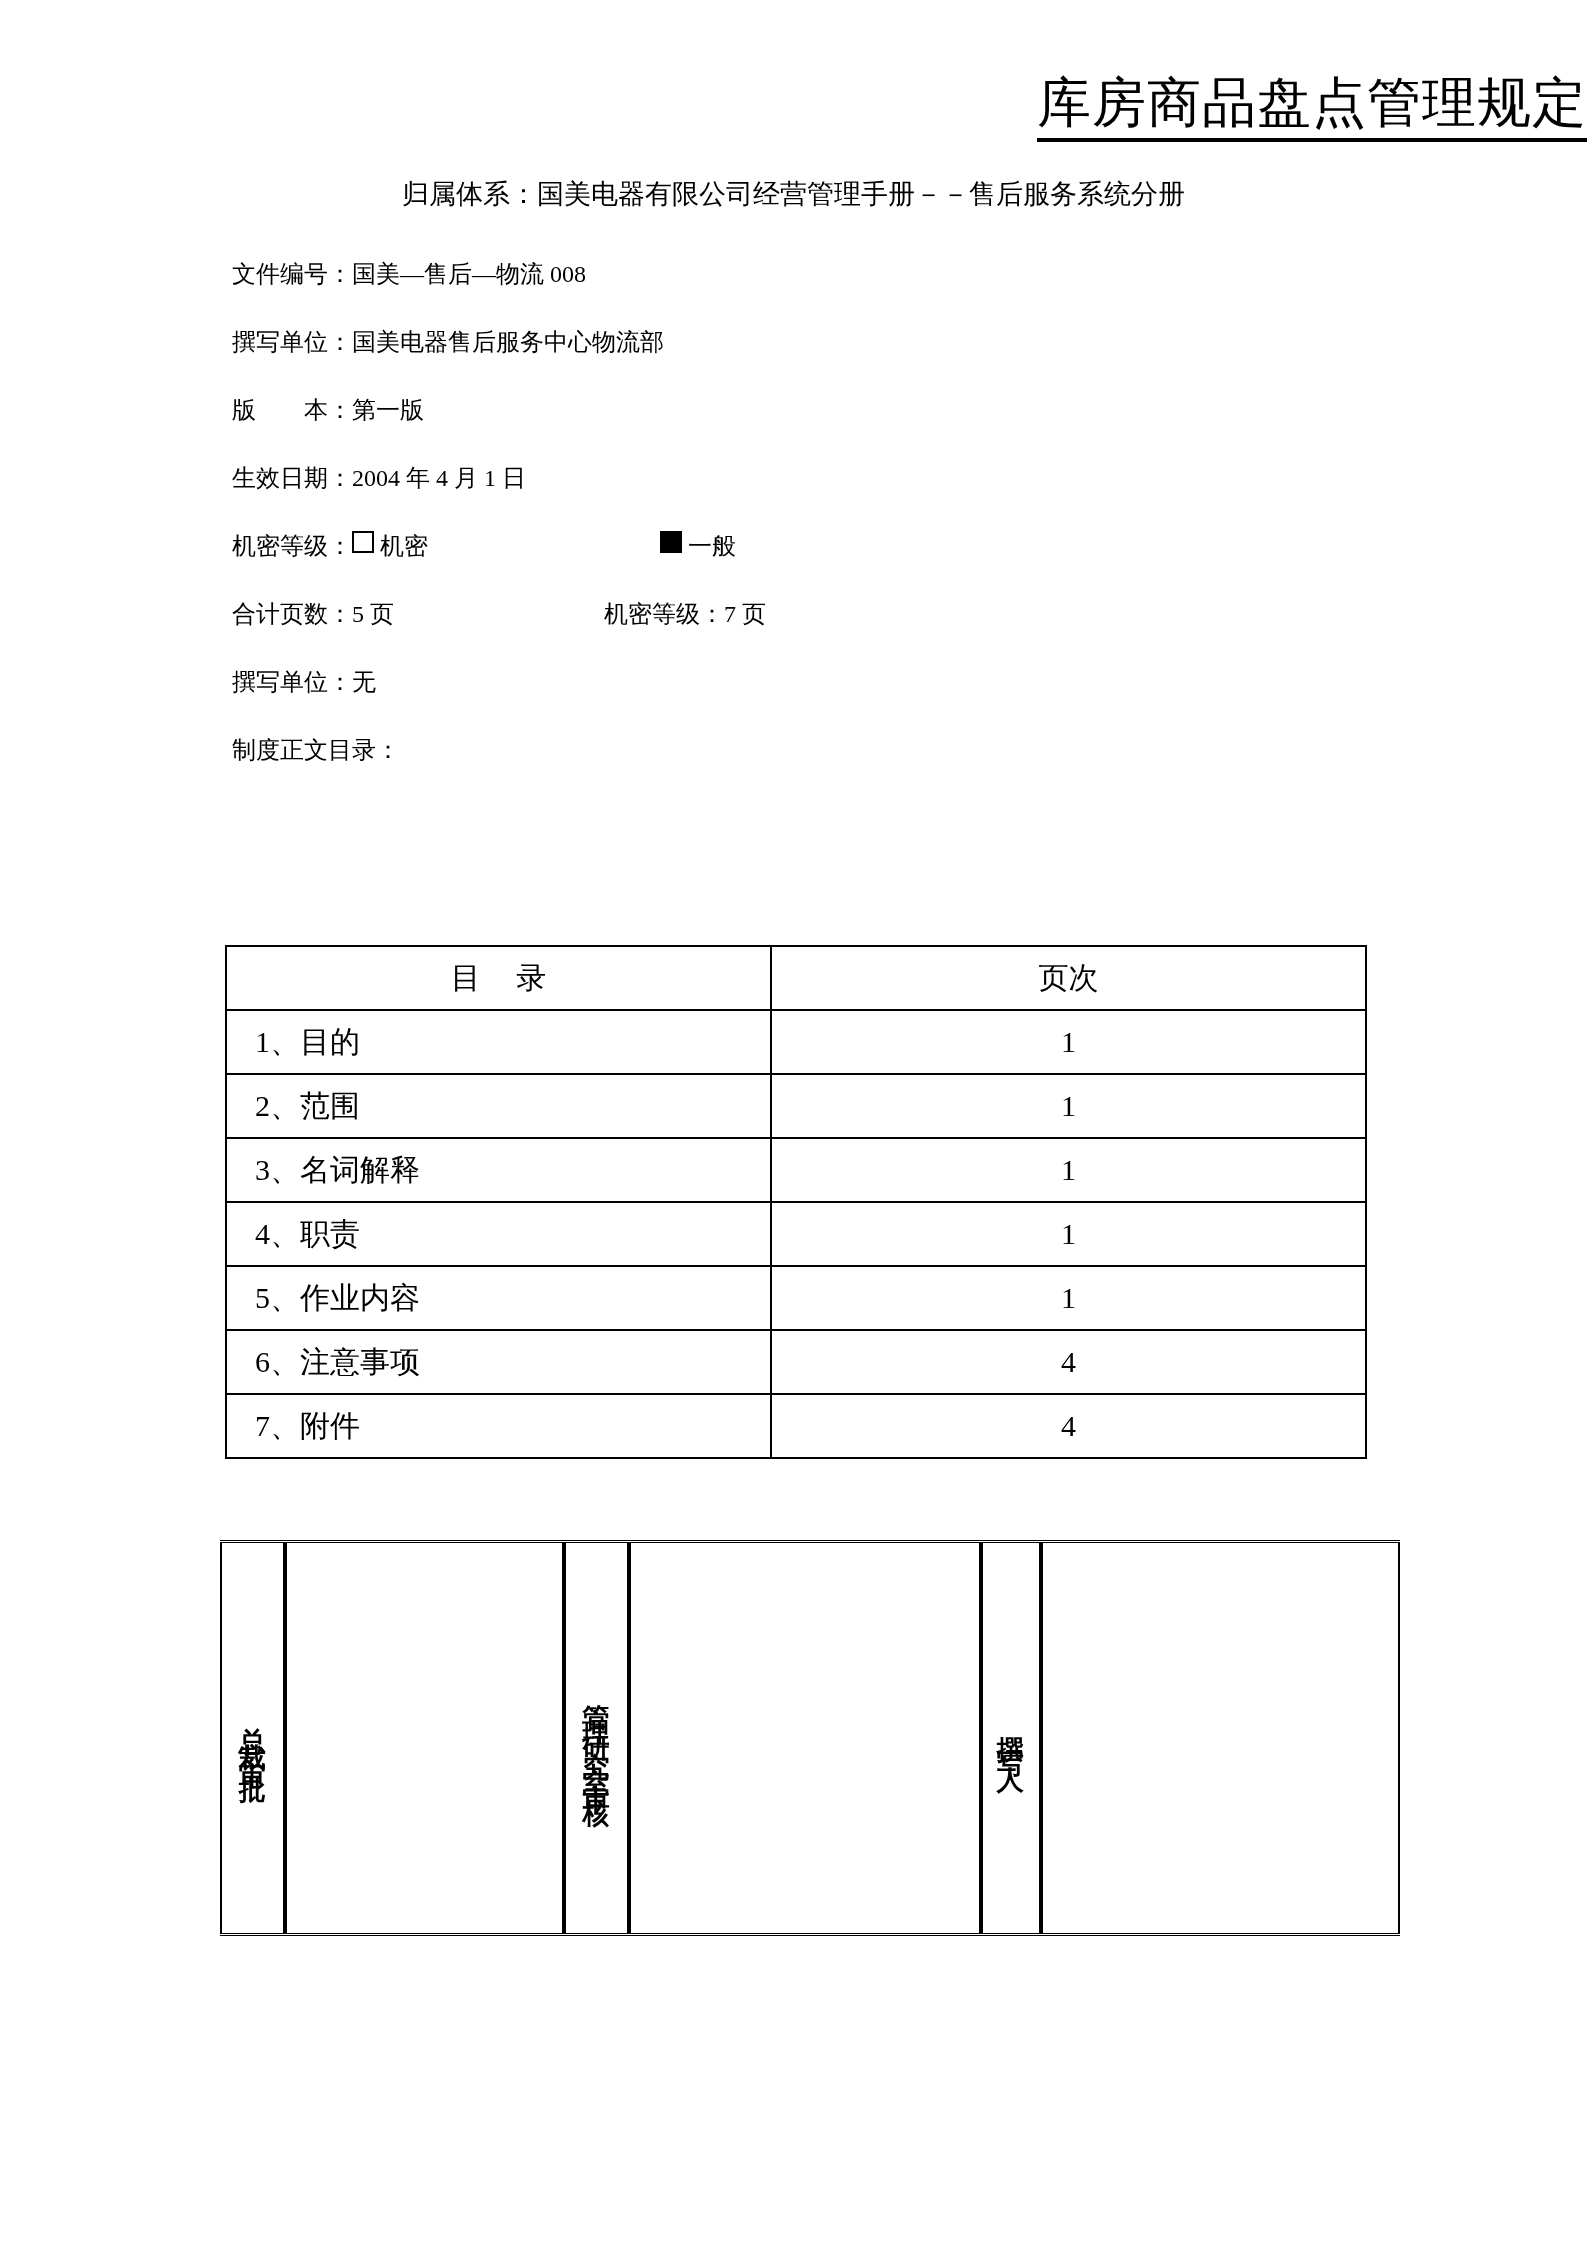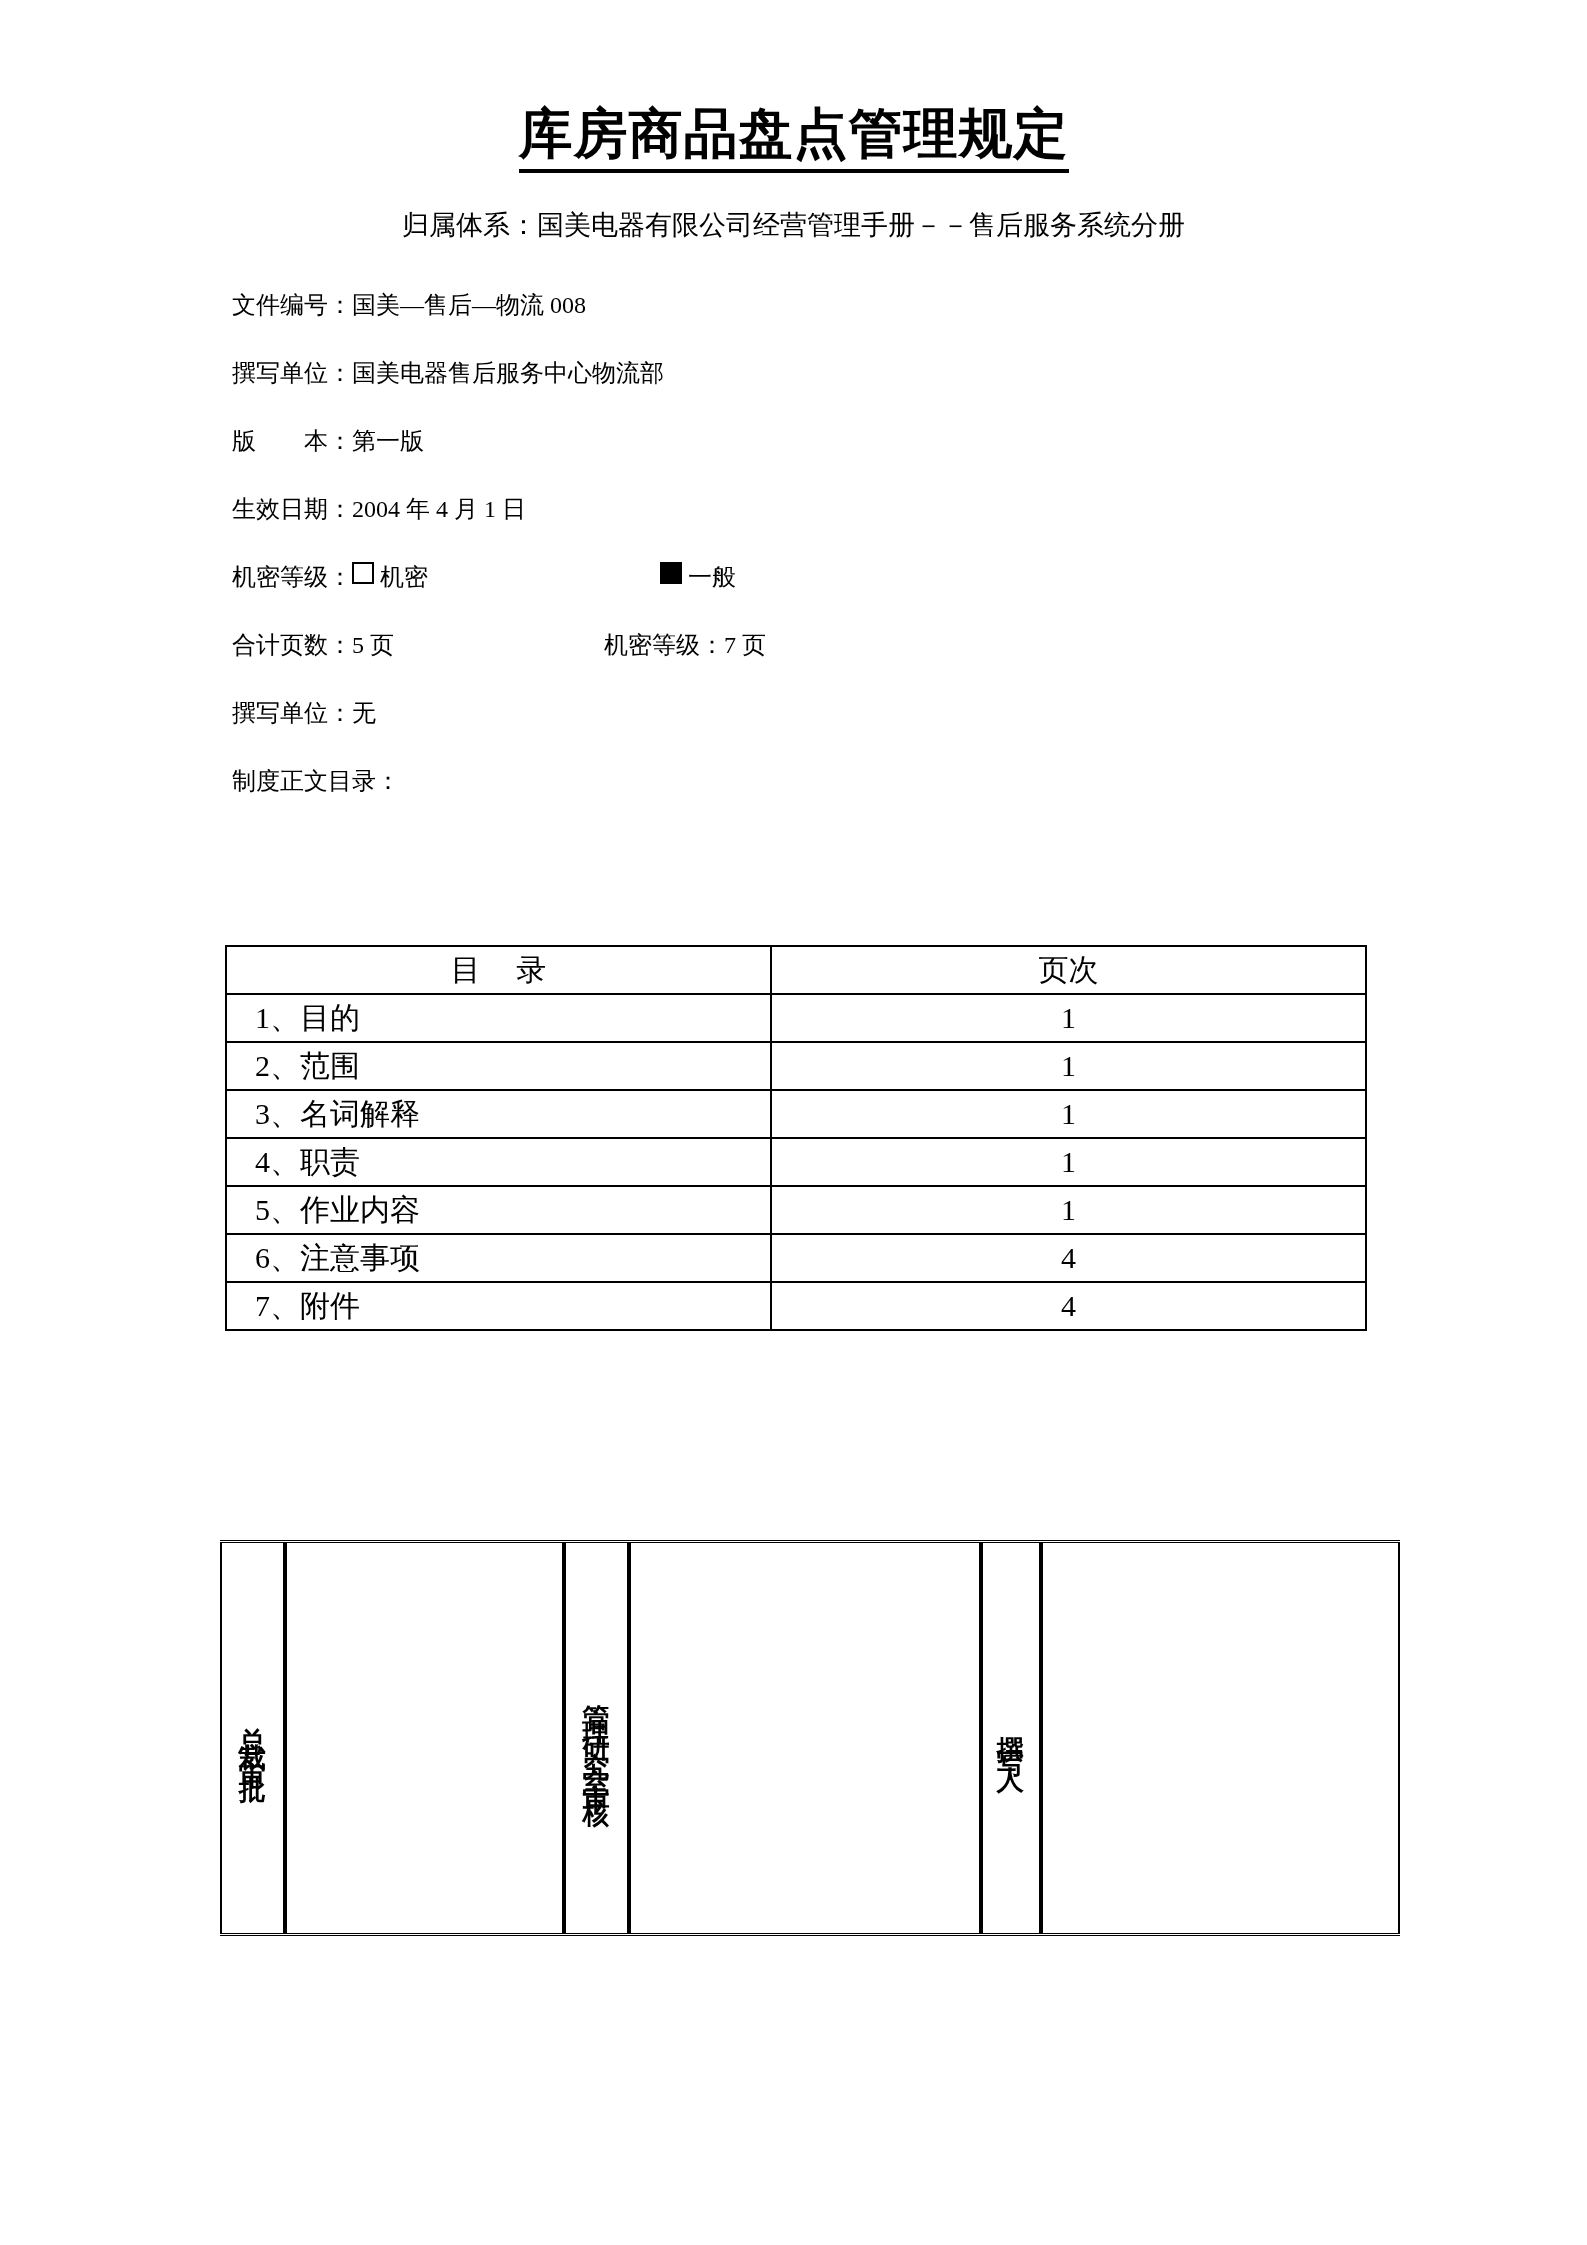--- a/index.html
+++ b/index.html
@@ -19,28 +19,28 @@
   .page {
     position: relative;
     width: 1587px;
     height: 2245px;
     background: #ffffff;
     box-sizing: border-box;
   }
 
   
   .doc-title {
-    text-align: center;
+    text-align: right;
     font-family: "DejaVu Sans", "Liberation Sans", sans-serif;
-    font-weight: bold;
+    font-weight: normal;
     font-size: 54px;
     letter-spacing: 1px;
     line-height: 1.1;
     margin: 0;
-    padding-top: 104px;
+    padding-top: 73px;
   }
   .doc-title .u {
     border-bottom: 4px solid #000;
     padding-bottom: 6px;
     display: inline-block;
   }
 
   
   .doc-subtitle {
     text-align: center;
@@ -88,21 +88,21 @@
   }
   table.toc {
     border-collapse: collapse;
     width: 1140px;
     table-layout: fixed;
   }
   table.toc td, table.toc th {
     border: 2px solid #000;
     font-weight: normal;
     font-size: 30px;
-    height: 48px;
+    height: 64px;
     box-sizing: border-box;
     padding: 0 0 0 28px;
   }
   table.toc .col-title { width: 545px; }
   table.toc .col-page  { width: 595px; }
   table.toc thead td {
     text-align: center;
     padding-left: 0;
     letter-spacing: 14px;
     text-indent: 14px;

